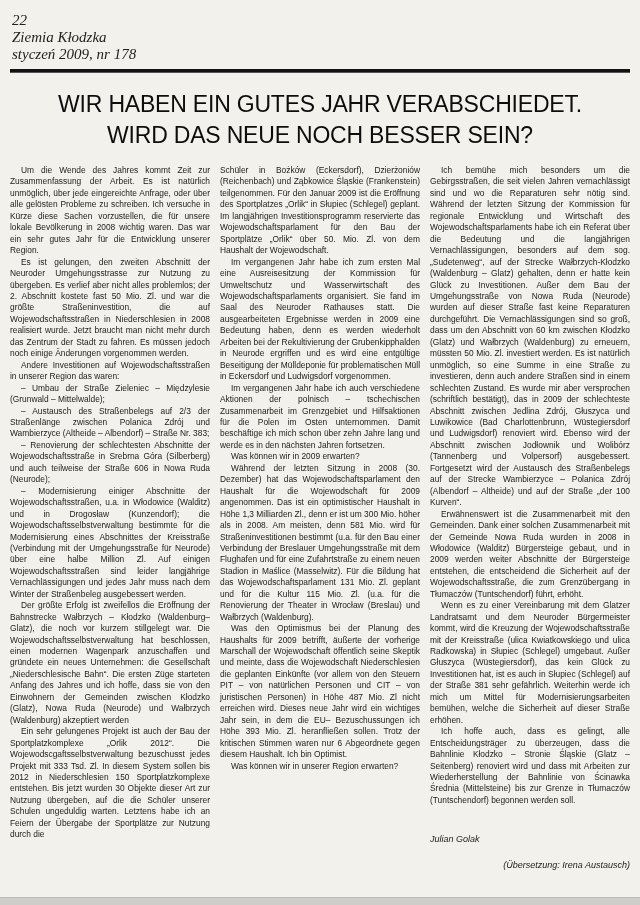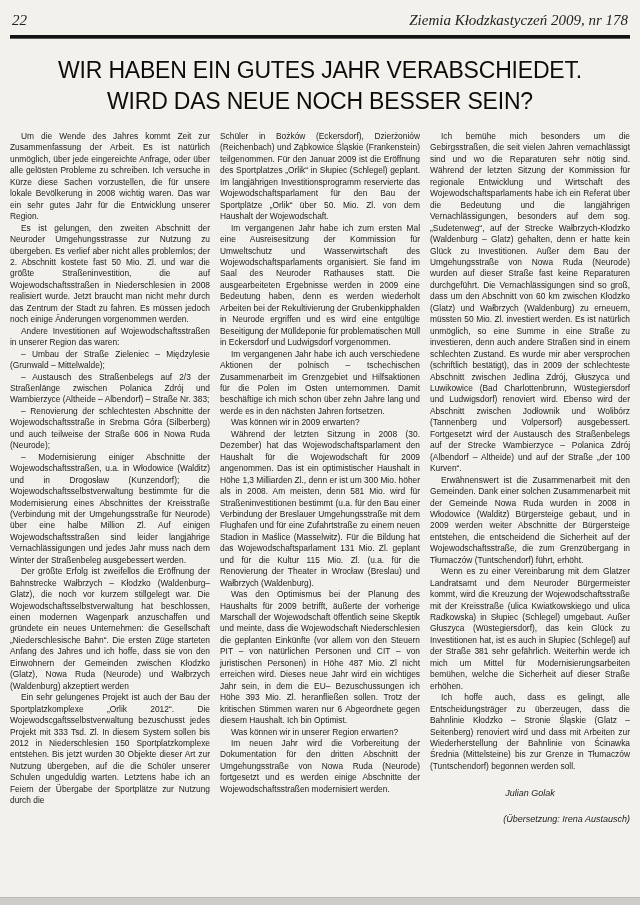--- a/index.html
+++ b/index.html
@@ -15,20 +15,21 @@
     position:absolute;inset:0;
     padding:12px 10px 0 10px;
     box-sizing:border-box;
   }
   
   .runhead{
     display:flex;justify-content:space-between;align-items:baseline;
     font-family:"Liberation Serif", serif;
     font-style:italic;font-size:15px;color:#222;
     padding:0 2px 4px 2px;
+    flex-direction:column;
   }
   .runhead .center{flex:1;text-align:right;}
   .rule{
     height:3px;background:#121212;border-bottom:1px solid #555;margin-top:2px;
   }
   
   .kicker{
     margin-top:19px;
     font-weight:bold;font-style:italic;
     font-size:11.5px;letter-spacing:0.2px;
@@ -51,22 +52,22 @@
   }
   .col{
     width:200px;flex:0 0 200px;
     font-size:8.4px;line-height:11.45px;
     text-align:justify;
     color:#1c1c1c;
   }
   .col p{margin:0;text-indent:11px;}
   .col p.noind{text-indent:0;}
   .sig{
-    text-align:center;font-style:italic;
-    margin-top:16px;font-size:9px;
+    text-align:left;font-style:italic;
+    margin-top:28px;font-size:9px;
   }
   .sig2{
     text-align:right;font-style:italic;
     margin-top:14px;font-size:9px;
   }
   
   .scan-edge{
     position:absolute;left:0;bottom:0;width:640px;height:7px;
     background:#cfcdc9;border-top:1px solid #bdbbb7;
   }
@@ -102,21 +103,20 @@
         <p>Ein sehr gelungenes Projekt ist auch der Bau der Sportplatzkomplexe „Orlik 2012“. Die Wojewodscgaftsselbstverwaltung bezuschusst jedes Projekt mit 333 Tsd. Zl. In diesem System sollen bis 2012 in Niederschlesien 150 Sportplatzkomplexe entstehen. Bis jetzt wurden 30 Objekte dieser Art zur Nutzung übergeben, auf die die Schüler unserer Schulen ungeduldig warten. Letztens habe ich an Feiern der Übergabe der Sportplätze zur Nutzung durch die</p>
       </div>
     <div class="col">
         <p class="noind">Schüler in Bożków (Eckersdorf), Dzierżoniów (Reichenbach) und Ząbkowice Śląskie (Frankenstein) teilgenommen. Für den Januar 2009 ist die Eröffnung des Sportplatzes „Orlik“ in Słupiec (Schlegel) geplant. Im langjährigen Investitionsprogramm reservierte das Wojewodschaftsparlament für den Bau der Sportplätze „Orlik“ über 50. Mio. Zl. von dem Haushalt der Wojewodschaft.</p>
         <p>Im vergangenen Jahr habe ich zum ersten Mal eine Ausreisesitzung der Kommission für Umweltschutz und Wasserwirtschaft des Wojewodschaftsparlaments organisiert. Sie fand im Saal des Neuroder Rathauses statt. Die ausgearbeiteten Ergebnisse werden in 2009 eine Bedeutung haben, denn es werden wiederholt Arbeiten bei der Rekultivierung der Grubenkipphalden in Neurode ergriffen und es wird eine entgültige Beseitigung der Mülldeponie für problematischen Müll in Eckersdorf und Ludwigsdorf vorgenommen.</p>
         <p>Im vergangenen Jahr habe ich auch verschiedene Aktionen der polnisch – tschechischen Zusammenarbeit im Grenzgebiet und Hilfsaktionen für die Polen im Osten unternommen. Damit beschäftige ich mich schon über zehn Jahre lang und werde es in den nächsten Jahren fortsetzen.</p>
         <p>Was können wir in 2009 erwarten?</p>
         <p>Während der letzten Sitzung in 2008 (30. Dezember) hat das Wojewodschaftsparlament den Haushalt für die Wojewodschaft für 2009 angenommen. Das ist ein optimistischer Haushalt in Höhe 1,3 Milliarden Zl., denn er ist um 300 Mio. höher als in 2008. Am meisten, denn 581 Mio. wird für Straßeninvestitionen bestimmt (u.a. für den Bau einer Verbindung der Breslauer Umgehungsstraße mit dem Flughafen und für eine Zufahrtstraße zu einem neuen Stadion in Maślice (Masselwitz). Für die Bildung hat das Wojewodschaftsparlament 131 Mio. Zl. geplant und für die Kultur 115 Mio. Zl. (u.a. für die Renovierung der Theater in Wrocław (Breslau) und Wałbrzych (Waldenburg).</p>
         <p>Was den Optimismus bei der Planung des Haushalts für 2009 betrifft, äußerte der vorherige Marschall der Wojewodschaft öffentlich seine Skeptik und meinte, dass die Wojewodschaft Niederschlesien die geplanten Einkünfte (vor allem von den Steuern PIT – von natürlichen Personen und CIT – von juristischen Personen) in Höhe 487 Mio. Zl nicht erreichen wird. Dieses neue Jahr wird ein wichtiges Jahr sein, in dem die EU– Bezuschussungen ich Höhe 393 Mio. Zl. heranfließen sollen. Trotz der kritischen Stimmen waren nur 6 Abgeordnete gegen diesem Haushalt. Ich bin Optimist.</p>
         <p>Was können wir in unserer Region erwarten?</p>
-        <p>Im neuen Jahr wird die Vorbereitung der Dokumentation für den dritten Abschnitt der Umgehungsstraße von Nowa Ruda (Neurode) fortgesetzt und es werden einige Abschnitte der Wojewodschaftsstraßen modernisiert werden.</p>
       </div>
     <div class="col">
       <div>
           <p>Ich bemühe mich besonders um die Gebirgsstraßen, die seit vielen Jahren vernachlässigt sind und wo die Reparaturen sehr nötig sind. Während der letzten Sitzung der Kommission für regionale Entwicklung und Wirtschaft des Wojewodschaftsparlaments habe ich ein Referat über die Bedeutung und die langjährigen Vernachlässigungen, besonders auf dem sog. „Sudetenweg“, auf der Strecke Wałbrzych-Kłodzko (Waldenburg – Glatz) gehalten, denn er hatte kein Glück zu Investitionen. Außer dem Bau der Umgehungsstraße von Nowa Ruda (Neurode) wurden auf dieser Straße fast keine Reparaturen durchgeführt. Die Vernachlässigungen sind so groß, dass um den Abschnitt von 60 km zwischen Kłodzko (Glatz) und Wałbrzych (Waldenburg) zu erneuern, müssten 50 Mio. Zl. investiert werden. Es ist natürlich unmöglich, so eine Summe in eine Straße zu investieren, denn auch andere Straßen sind in einem schlechten Zustand. Es wurde mir aber versprochen (schriftlich bestätigt), das in 2009 der schlechteste Abschnitt zwischen Jedlina Zdrój, Głuszyca und Luwikowice (Bad Charlottenbrunn, Wüstegiersdorf und Ludwigsdorf) renoviert wird. Ebenso wird der Abschnitt zwischen Jodłownik und Wolibórz (Tannenberg und Volpersorf) ausgebessert. Fortgesetzt wird der Austausch des Straßenbelegs auf der Strecke Wambierzyce – Polanica Zdrój (Albendorf – Altheide) und auf der Straße „der 100 Kurven“.</p>
           <p>Erwähnenswert ist die Zusammenarbeit mit den Gemeinden. Dank einer solchen Zusammenarbeit mit der Gemeinde Nowa Ruda wurden in 2008 in Włodowice (Walditz) Bürgersteige gebaut, und in 2009 werden weiter Abschnitte der Bürgersteige entstehen, die entscheidend die Sicherheit auf der Wojewodschaftsstraße, die zum Grenzübergang in Tłumaczów (Tuntschendorf) führt, erhöht.</p>
           <p>Wenn es zu einer Vereinbarung mit dem Glatzer Landratsamt und dem Neuroder Bürgermeister kommt, wird die Kreuzung der Wojewodschaftsstraße mit der Kreisstraße (ulica Kwiatkowskiego und ulica Radkowska) in Słupiec (Schlegel) umgebaut. Außer Głuszyca (Wüstegiersdorf), das kein Glück zu Investitionen hat, ist es auch in Słupiec (Schlegel) auf der Straße 381 sehr gefährlich. Weiterhin werde ich mich um Mittel für Modernisierungsarbeiten bemühen, welche die Sicherheit auf dieser Straße erhöhen.</p>
           <p>Ich hoffe auch, dass es gelingt, alle Entscheidungsträger zu überzeugen, dass die Bahnlinie Kłodzko – Stronie Śląskie (Glatz – Seitenberg) renoviert wird und dass mit Arbeiten zur Wiederherstellung der Bahnlinie von Ścinawka Średnia (Mittelsteine) bis zur Grenze in Tłumaczów (Tuntschendorf) begonnen werden soll.</p>
         </div>
       <div class="sig">Julian Golak</div>
       <div class="sig2">(Übersetzung: Irena Austausch)</div>

